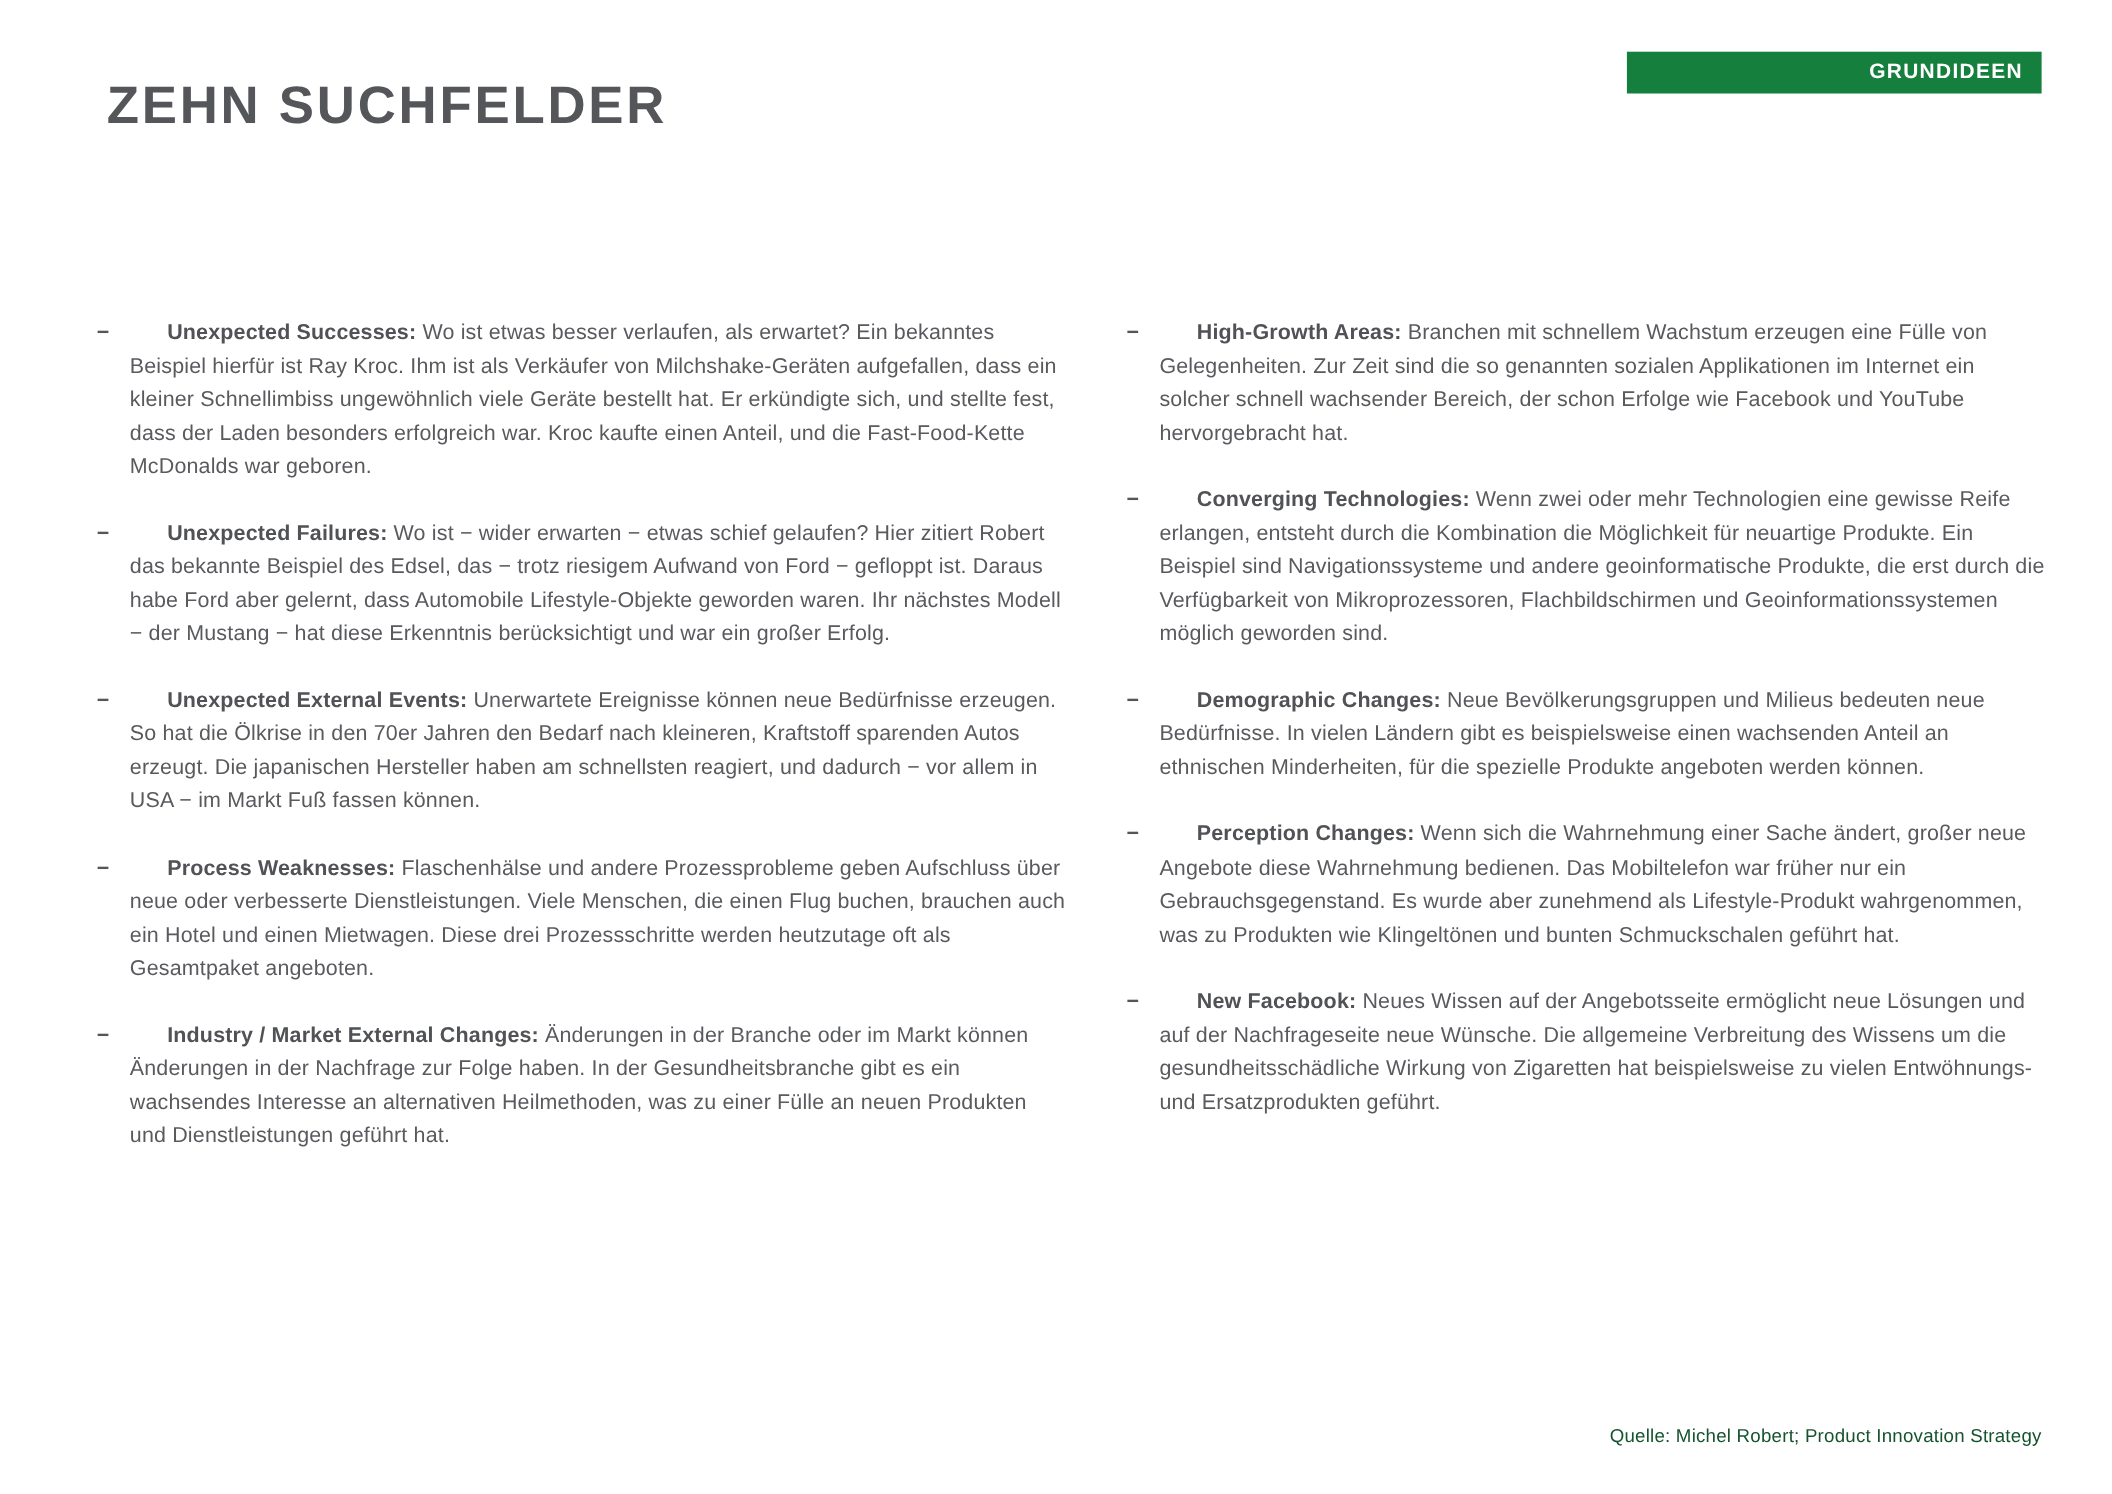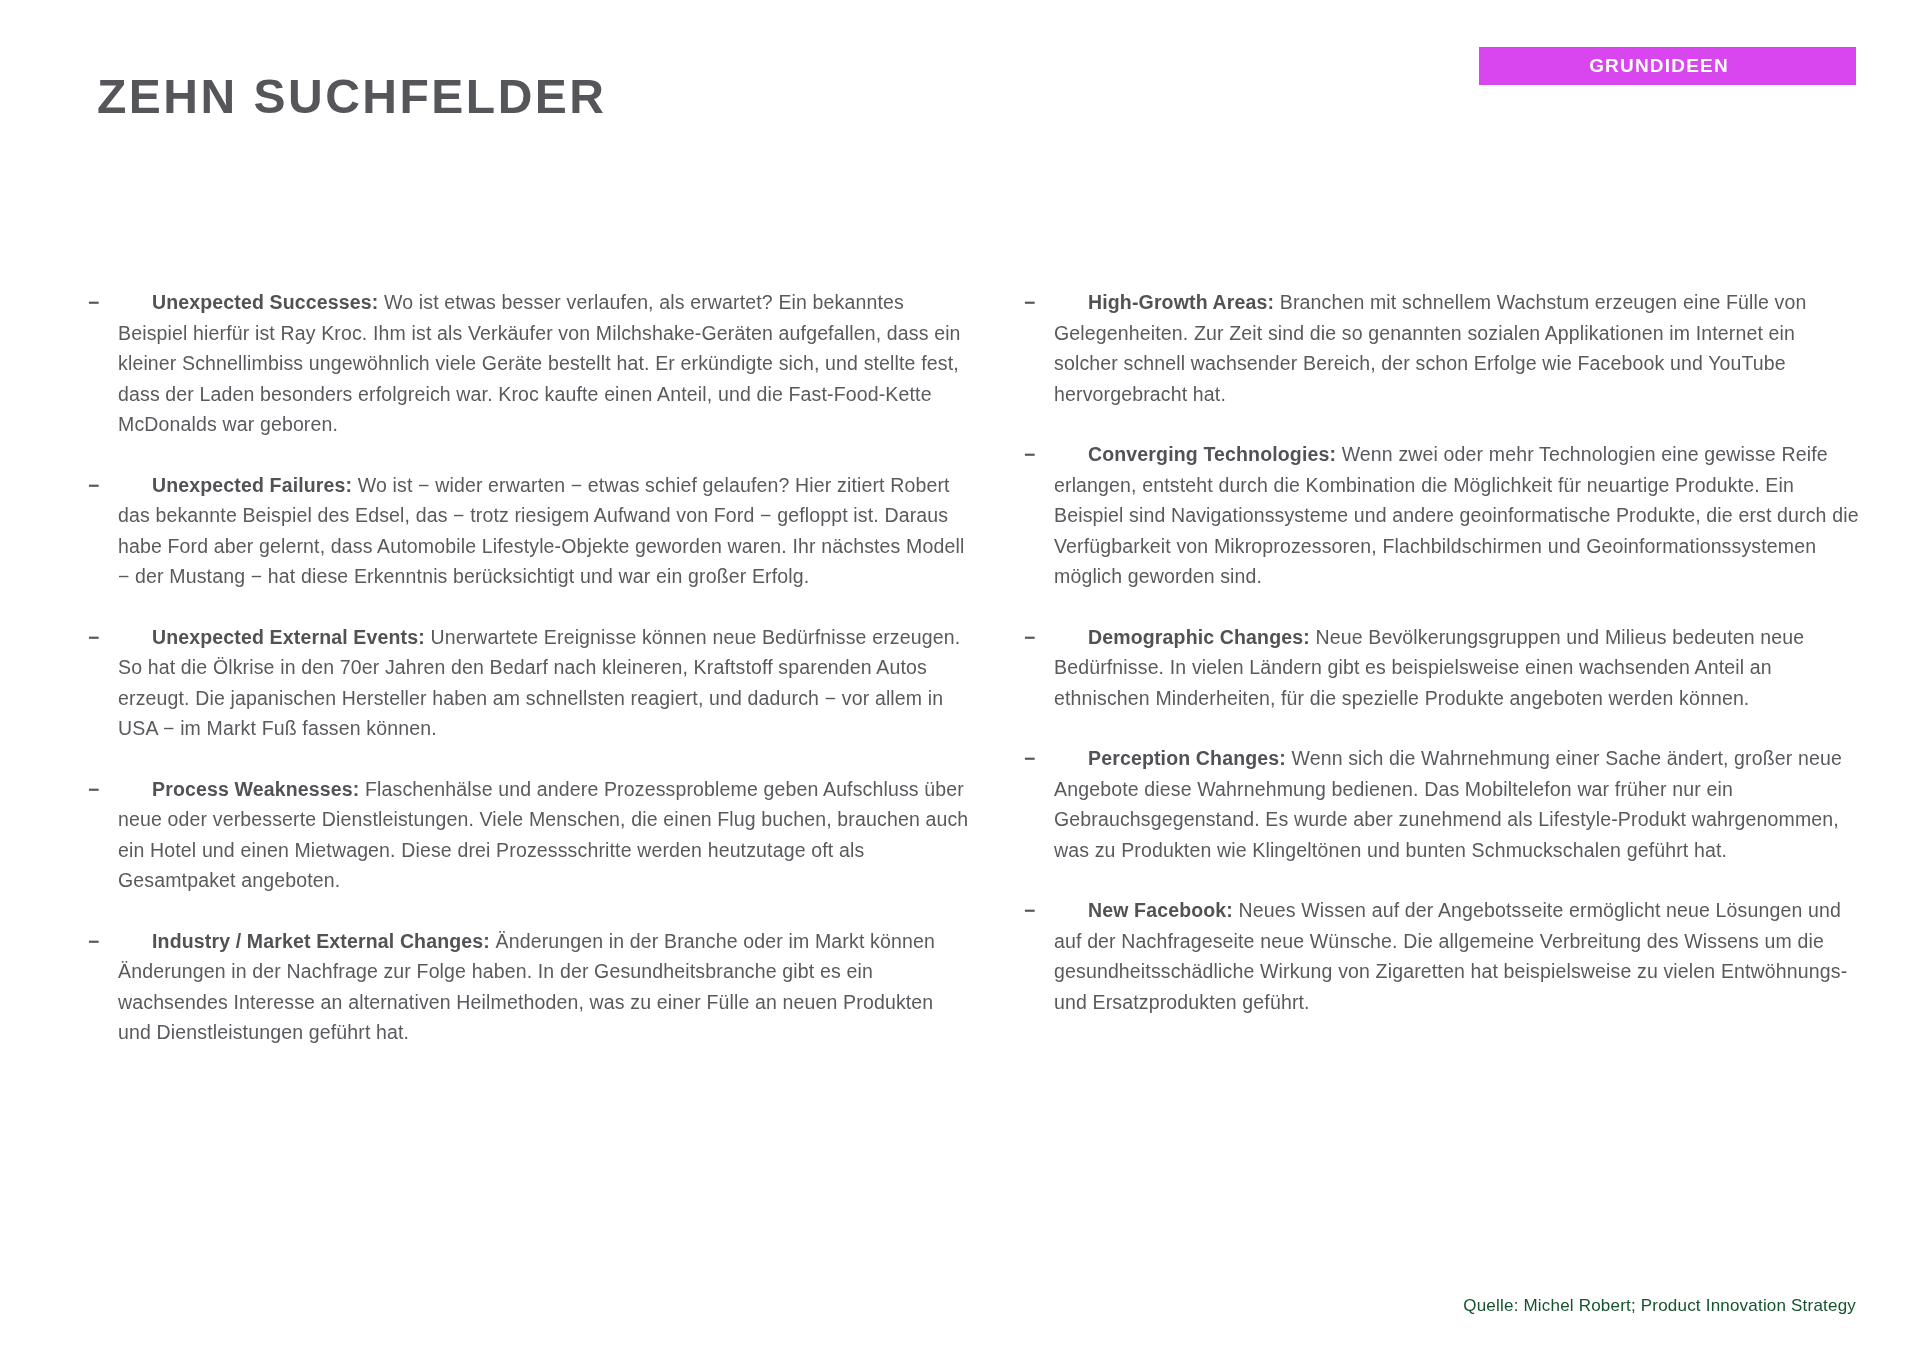--- a/index.html
+++ b/index.html
@@ -16,24 +16,24 @@
     color: #55565a;
   }
 
   
   .badge {
     position: absolute;
     top: 47px;
     right: 64px;
     width: 377px;
     height: 38px;
-    background: #d946ef;
+    background: #15803d;
     display: flex;
     align-items: center;
-    justify-content: center;
+    justify-content: flex-end;
     padding-right: 17px;
     box-sizing: border-box;
   }
   .badge span {
     color: #ffffff;
     font-size: 19px;
     font-weight: bold;
     letter-spacing: 1.2px;
   }
 

